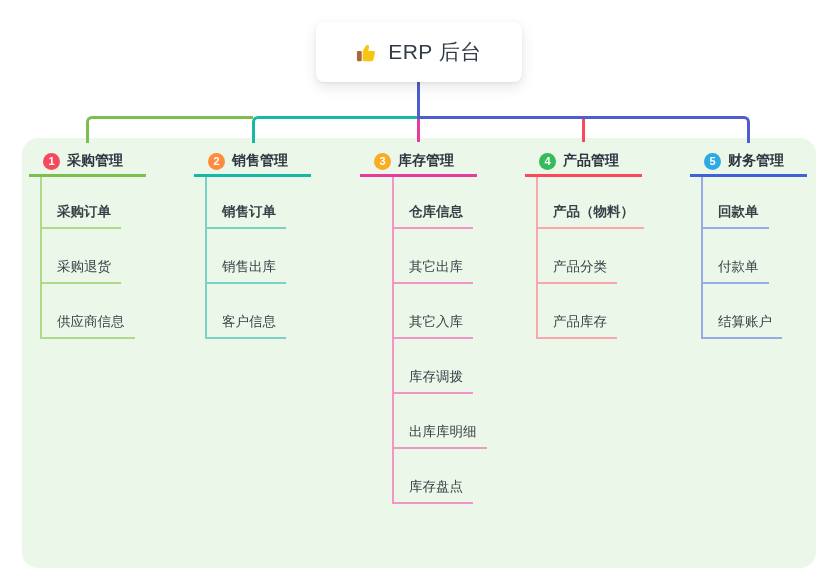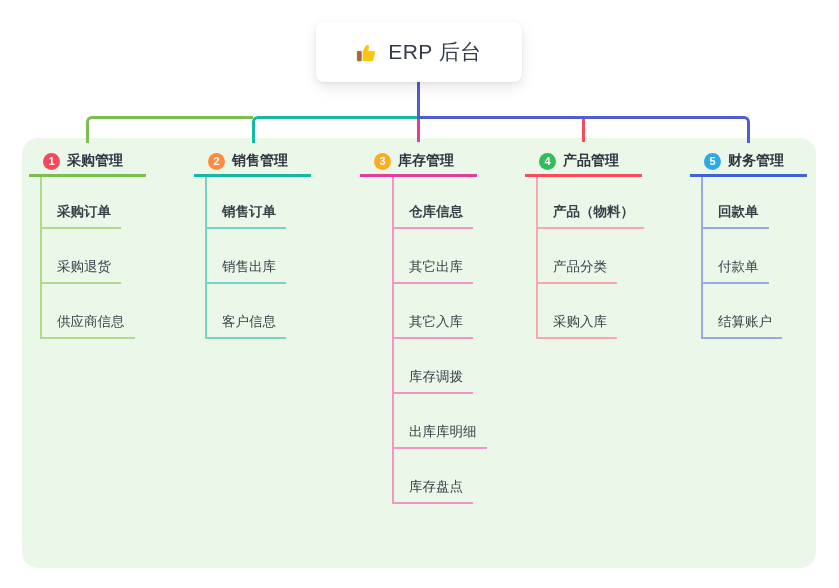--- a/index.html
+++ b/index.html
@@ -143,21 +143,21 @@
       <span class="bt">产品管理</span>
     </div>
     <div class="kids k4">
       <div class="row">
           <div class="cell">产品（物料）</div>
         </div>
       <div class="row">
           <div class="cell">产品分类</div>
         </div>
       <div class="row">
-          <div class="cell">采购入库</div>
+          <div class="cell">产品库存</div>
         </div>
     </div>
   </div>
 
   
   <div class="branch" style="--c: #3F62D6; --s: #97ABE7; --b: #2FA9E4;">
     <div class="bh bh5">
       <span class="badge">5</span>
       <span class="bt">财务管理</span>
     </div>

